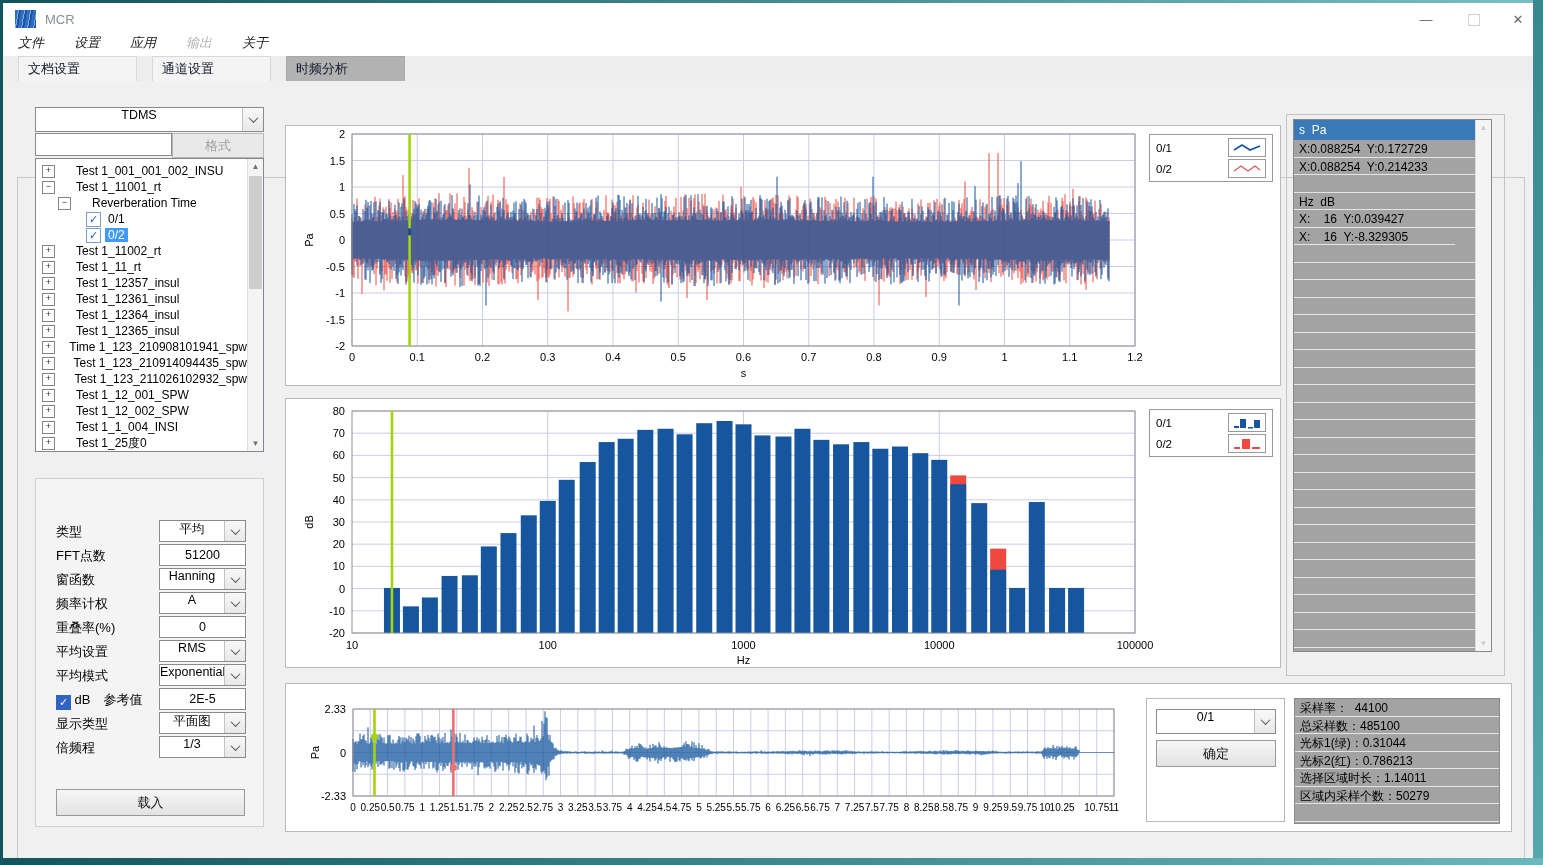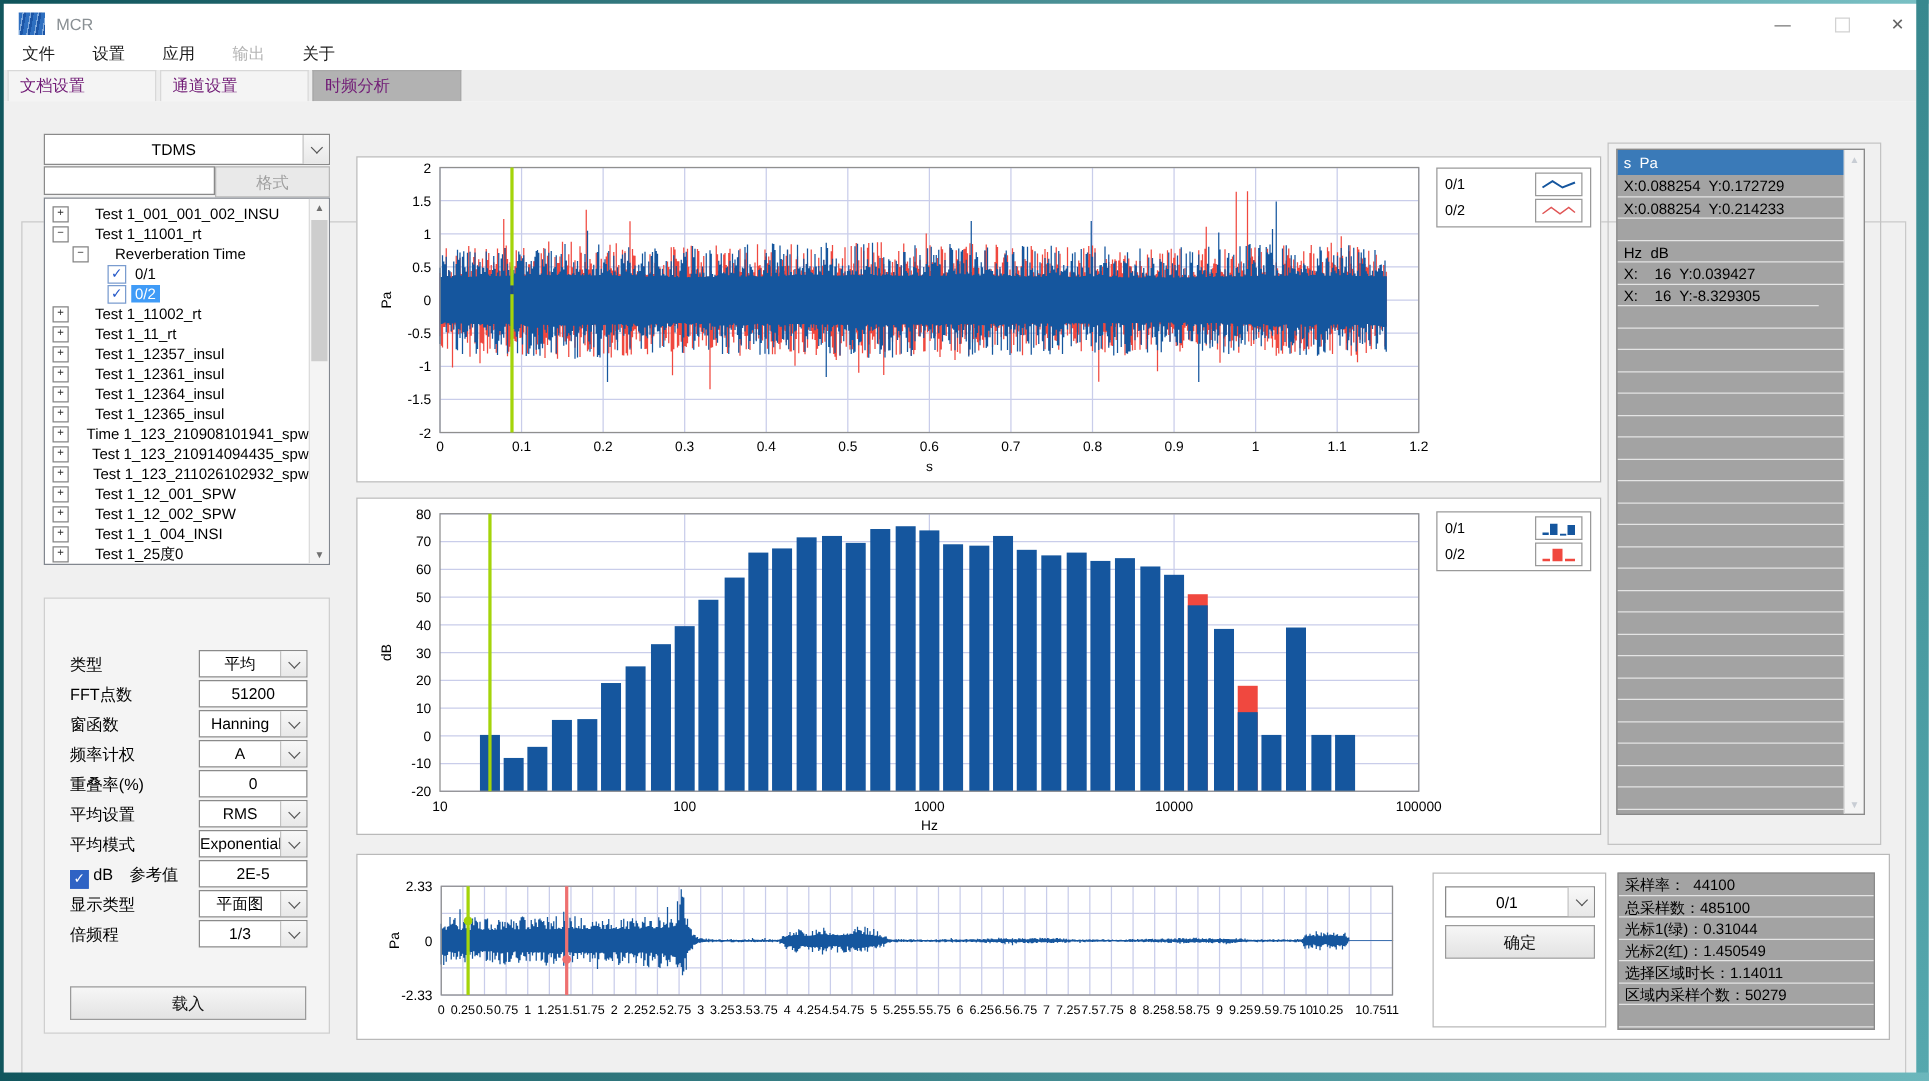--- a/index.html
+++ b/index.html
@@ -11,31 +11,31 @@
   #edge-left{left:0;top:0;width:3px;height:865px;background:#11565d;}
   #edge-right{left:1533px;top:0;width:10px;height:865px;background:linear-gradient(to bottom,#38888e,#56a8ae);}
   #edge-bottom{left:0;top:858px;width:1543px;height:7px;background:linear-gradient(to right,#11565d,#6cb7bc);}
   #titlebar{left:3px;top:3px;width:1259px;height:27px;background:#fff;}
   #app-logo{left:12px;top:7px;width:21px;height:18px;background:
     repeating-linear-gradient(100deg,#2e6fc0 0 3px,#7fa9dc 3px 4px,#1c55a6 4px 6px);}
   #app-title{left:42px;top:9px;font-size:13px;color:#8a9094;}
   .winbtn{top:3px;width:46px;height:27px;display:flex;align-items:center;justify-content:center;color:#666;font-size:13px;}
   #btn-min{left:1400px;} #btn-max{left:1448px;} #btn-close{left:1496px;width:38px;}
   #max-glyph{width:10px;height:10px;border:1px solid #d2d2d2;display:inline-block;}
-  #menubar{left:3px;top:30px;width:1530px;height:26px;background:#fff;border-bottom:1px solid #e0e0e0;display:flex;align-items:flex-end;}
+  #menubar{left:3px;top:30px;width:1530px;height:26px;background:#fff;border-bottom:1px solid #e0e0e0;display:flex;align-items:flex-end;font-style:italic;}
   .menu-item{padding:0 15px;font-size:13px;color:#1a1a1a;height:100%;display:flex;align-items:center;}
   .menu-item.disabled{color:#b4b4b4;}
   #tabstrip{left:3px;top:56px;width:1530px;height:25px;background:#ededed;display:flex;align-items:stretch;}
-  .tab{margin-left:3px;width:108px;display:flex;align-items:center;padding-left:9px;font-size:13px;
-    background:#f4f4f4;border:1px solid #d8d8d8;border-bottom:none;color:#701a75;}
+  .tab{margin-left:15px;width:108px;display:flex;align-items:center;padding-left:9px;font-size:13px;
+    background:#f4f4f4;border:1px solid #d8d8d8;border-bottom:none;color:#0f172a;}
   .tab.active{background:#b2b2b2;border-color:#a8a8a8;}
   #content{left:3px;top:81px;width:1530px;height:777px;background:#f0f0f0;}
   #outer-panel{left:14px;top:96px;width:1506px;height:745px;border:1px solid #c9c9c9;}
   
-  .combo{background:#fff;border:1px solid #8a8a8a;display:flex;align-items:center;}
+  .combo{background:#fff;border:1px solid #8a8a8a;display:flex;}
   .combo .val{flex:1;text-align:center;font-size:12.5px;color:#000;overflow:hidden;white-space:nowrap;}
   .combo .btn{width:20px;align-self:stretch;background:linear-gradient(#f8f8f8,#e8e8e8);
     border-left:1px solid #c2c2c2;display:flex;align-items:center;justify-content:center;}
   .chev{width:6px;height:6px;border-right:1.6px solid #555;border-bottom:1.6px solid #555;
     transform:rotate(45deg) translate(-1px,-1px);}
   .txtinput{background:#fff;border:1px solid #8a8a8a;font-size:12.5px;text-align:center;
     font-family:"Liberation Sans","DejaVu Sans",sans-serif;padding:0;}
   .pushbtn{background:linear-gradient(#f6f6f6,#e3e3e3);border:1px solid #9a9a9a;
     display:flex;align-items:center;justify-content:center;font-size:13px;color:#111;}
   .pushbtn.disabled{color:#a0a0a0;border-color:#b8b8b8;background:#e9e9e9;}
@@ -582,21 +582,21 @@
           <span class="btn">
               <span class="chev"></span>
             </span>
         </div>
         <div class="abs pushbtn" style="left:9px;top:41px;width:118px;height:25px;">确定</div>
       </div>
       <div class="abs listbox" id="stats-list" style="left:1008px;top:14px;width:204px;height:124px;">
           <div class="lrow" style="height: 17.5px; line-height: 16px;">采样率：  44100</div>
           <div class="lrow" style="height: 17.5px; line-height: 16px;">总采样数：485100</div>
           <div class="lrow" style="height: 17.5px; line-height: 16px;">光标1(绿)：0.31044</div>
-          <div class="lrow" style="height: 17.5px; line-height: 16px;">光标2(红)：1.450549</div>
+          <div class="lrow" style="height: 17.5px; line-height: 16px;">光标2(红)：0.786213</div>
           <div class="lrow" style="height: 17.5px; line-height: 16px;">选择区域时长：1.14011</div>
           <div class="lrow" style="height: 17.5px; line-height: 16px;">区域内采样个数：50279</div>
           <div class="lrow" style="height: 17.5px;"></div>
         </div>
     </div>
 
     <div class="abs" style="left:1283px;top:33px;width:217px;height:560px;border:1px solid #c3c3c3;">
       <div class="listbox" id="readout-list" style="position:absolute;left:6px;top:4px;width:197px;height:531px;">
         <div id="readout-rows">
             <div class="lrow hdr" style="height: 20px; width: 182px; line-height: 18px;">s  Pa</div>

